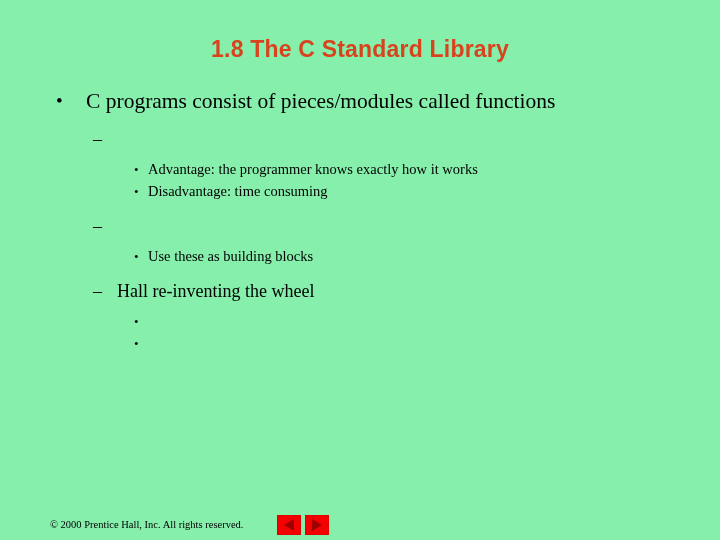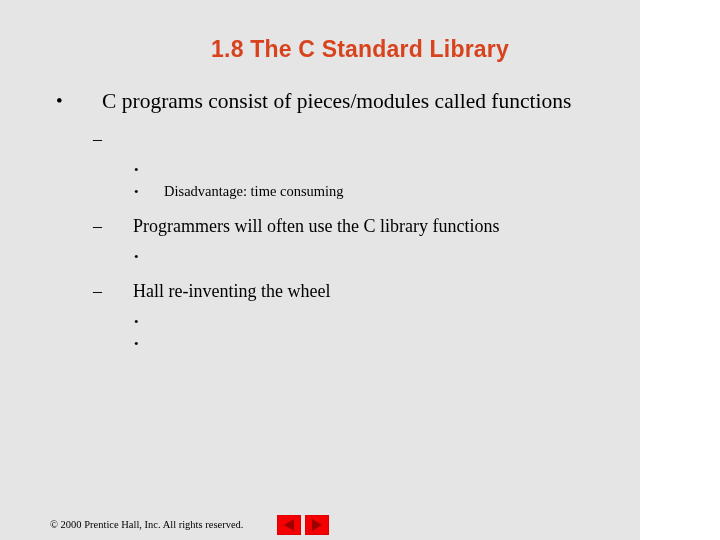--- a/index.html
+++ b/index.html
@@ -2,23 +2,23 @@
 <html><head>
 <meta charset="utf-8">
 <style>
   html, body {
     margin: 0;
     padding: 0;
     background: #ffffff;
   }
   .slide {
     position: relative;
-    width: 640px;
+    width: 720px;
     height: 540px;
-    background: #e5e5e5;
+    background: #86efac;
     overflow: hidden;
     font-family: "Liberation Serif", "DejaVu Serif", serif;
   }
 
   
   .slide-title {
     position: absolute;
     left: 0;
     top: 36px;
     width: 720px;
@@ -46,21 +46,20 @@
   }
   .bullet-marker {
     flex: 0 0 auto;
     text-align: left;
     color: #000000;
     line-height: inherit;
   }
   .bullet-text {
     flex: 1 1 auto;
     color: #000000;
-    margin-left: 16px;
   }
 
   
   .lvl1 {
     font-size: 21.5px;
     line-height: 26px;
     padding-left: 56px;
     padding-right: 120px;
     margin-bottom: 4px;
   }
@@ -155,34 +154,35 @@
       <span class="bullet-marker">•</span>
       <span class="bullet-text">C programs consist of pieces/modules called functions</span>
     </div>
 
     <div class="bullet-row lvl2">
       <span class="bullet-marker">–</span>
     </div>
 
     <div class="bullet-row lvl3 lvl3-first">
       <span class="bullet-marker">•</span>
+      <span class="bullet-text">Advantage: the programmer knows exactly how it works</span>
     </div>
 
     <div class="bullet-row lvl3">
       <span class="bullet-marker">•</span>
       <span class="bullet-text">Disadvantage: time consuming</span>
     </div>
 
     <div class="bullet-row lvl2">
       <span class="bullet-marker">–</span>
-      <span class="bullet-text">Programmers will often use the C library functions</span>
     </div>
 
     <div class="bullet-row lvl3 lvl3-first">
       <span class="bullet-marker">•</span>
+      <span class="bullet-text">Use these as building blocks</span>
     </div>
 
     <div class="bullet-row lvl2">
       <span class="bullet-marker">–</span>
       <span class="bullet-text">Hall re-inventing the wheel</span>
     </div>
 
     <div class="bullet-row lvl3 lvl3-first">
       <span class="bullet-marker">•</span>
     </div>

